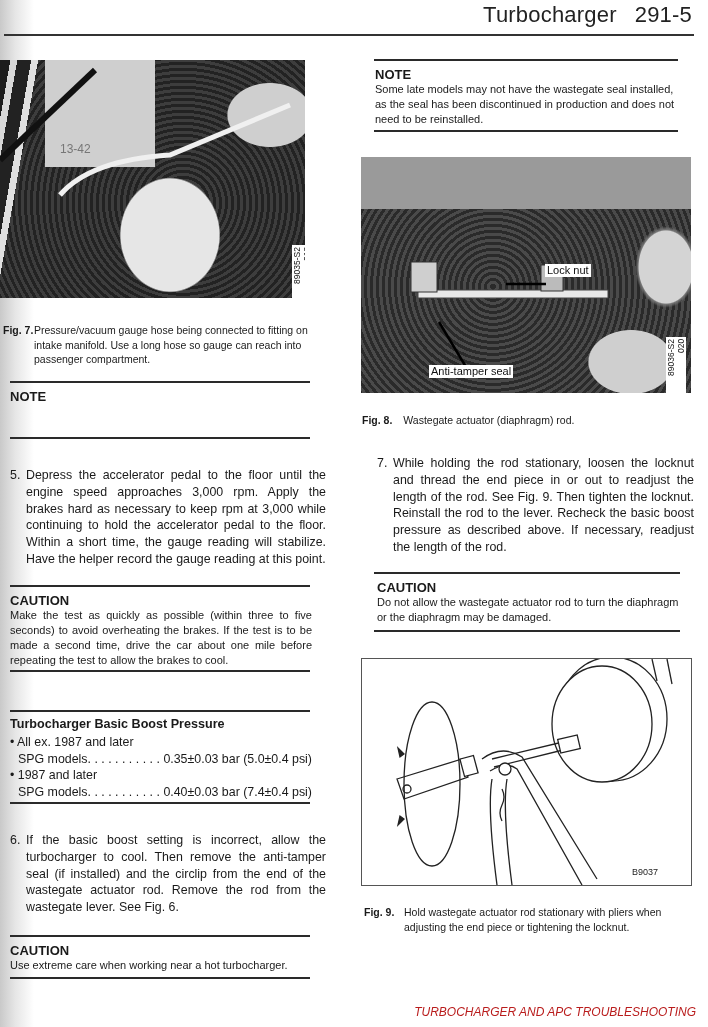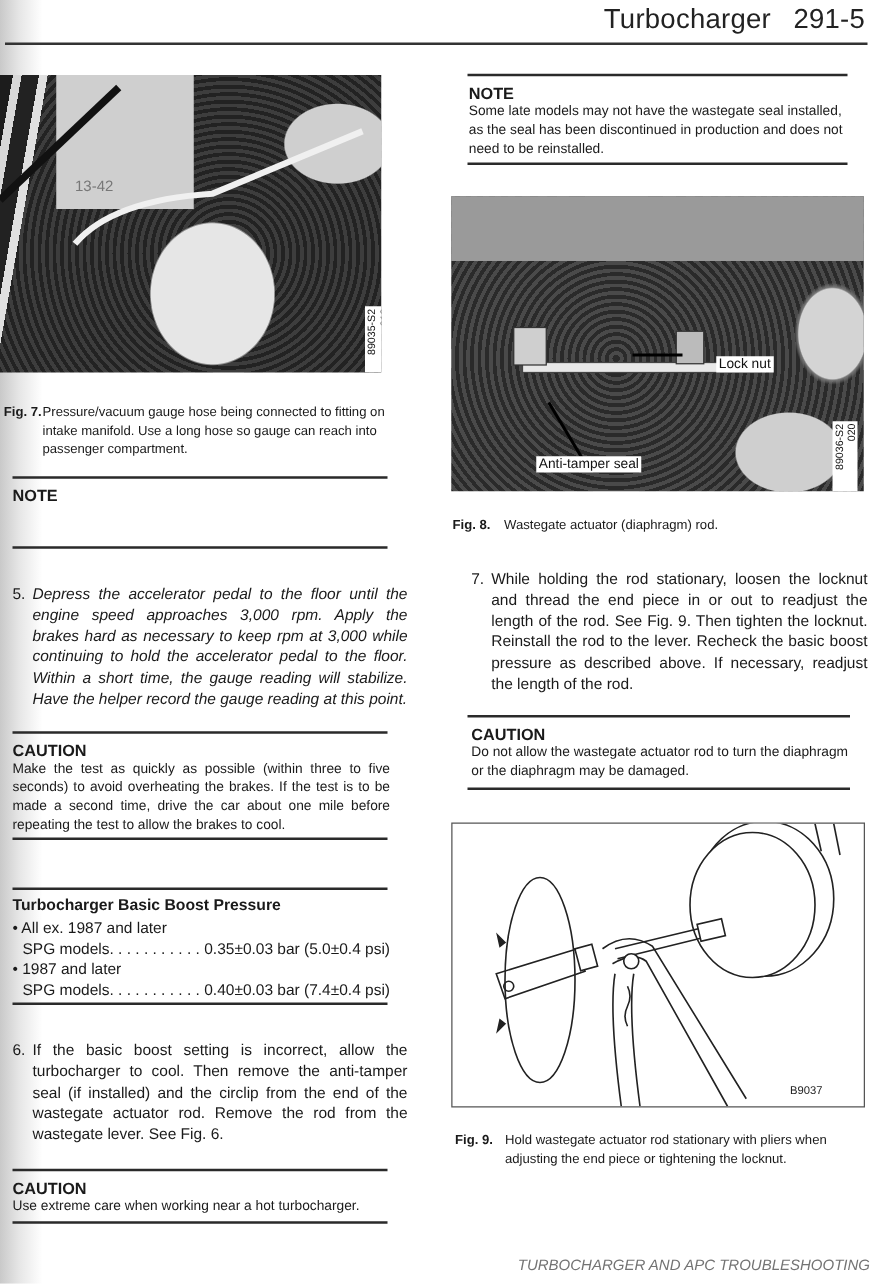--- a/index.html
+++ b/index.html
@@ -43,21 +43,21 @@
     position: absolute; background: #fff; font-size: 11px; padding: 0 2px; line-height: 13px; color: #111;
   }
   .vert-code {
     position: absolute; background: #fff; font-size: 8.5px; color: #111;
     writing-mode: vertical-rl; transform: rotate(180deg); padding: 2px 0; line-height: 10px;
   }
   .spec-row { display: flex; font-size: 12.4px; line-height: 16.5px; align-items: flex-end; }
   .spec-row .dots { flex: 1; overflow: hidden; white-space: nowrap; }
   .footer {
     position: absolute; right: 12px; top: 1005px;
-    font-size: 12px; font-style: italic; color: #737373; white-space: nowrap;
+    font-size: 12px; font-style: italic; color: #b91c1c; white-space: nowrap;
   }
 </style>
 </head>
 <body>
 
 <div class="binding-shadow"></div>
 
 <div class="header-title">
   <span>Turbocharger</span><span class="pg">291-5</span>
 </div>
@@ -84,21 +84,21 @@
 </div>
 
 <div class="rule" style="left:10px; top:381px; width:300px;"></div>
 <div class="abs" style="left:10px; top:389px; width:300px;">
   <div class="box-label">NOTE</div>
 </div>
 <div class="rule" style="left:10px; top:437px; width:300px;"></div>
 
 <div class="abs step" style="left:10px; top:467px; width:316px;">
   <span class="num">5.</span>
-  <div style="margin-left:16px;font-style:italic;">Depress the accelerator pedal to the floor until the engine speed approaches 3,000 rpm. Apply the brakes hard as necessary to keep rpm at 3,000 while continuing to hold the accelerator pedal to the floor. Within a short time, the gauge reading will stabilize. Have the helper record the gauge reading at this point.</div>
+  <div style="margin-left:16px;">Depress the accelerator pedal to the floor until the engine speed approaches 3,000 rpm. Apply the brakes hard as necessary to keep rpm at 3,000 while continuing to hold the accelerator pedal to the floor. Within a short time, the gauge reading will stabilize. Have the helper record the gauge reading at this point.</div>
 </div>
 
 <div class="rule" style="left:10px; top:585px; width:300px;"></div>
 <div class="abs" style="left:10px; top:593px; width:302px;">
   <div class="box-label">CAUTION</div>
   <div class="box-text" style="text-align:justify;">Make the test as quickly as possible (within three to five seconds) to avoid overheating the brakes. If the test is to be made a second time, drive the car about one mile before repeating the test to allow the brakes to cool.</div>
 </div>
 <div class="rule" style="left:10px; top:670px; width:300px;"></div>
 
 <div class="rule" style="left:10px; top:710px; width:300px;"></div>
@@ -152,21 +152,21 @@
        radial-gradient(ellipse 60px 45px at 270px 205px, #cfcfcf 0 70%, transparent 72%),
        linear-gradient(180deg, #9a9a9a 0 22%, transparent 22%),
        repeating-radial-gradient(circle at 40% 55%, #2a2a2a 0 3px, #4a4a4a 3px 6px);">
   <svg width="330" height="236" style="position:absolute;left:0;top:0">
     <rect x="57" y="133" width="190" height="8" fill="#e8e8e8" stroke="#444"></rect>
     <rect x="50" y="105" width="26" height="30" fill="#cfcfcf" stroke="#333"></rect>
     <rect x="180" y="108" width="22" height="26" fill="#bbb" stroke="#333"></rect>
     <line x1="145" y1="127" x2="185" y2="127" stroke="#000" stroke-width="2.5"></line>
     <line x1="78" y1="165" x2="105" y2="210" stroke="#000" stroke-width="2.5"></line>
   </svg>
-  <div class="photo-label" style="left:184px; top:128px;margin-left:28px;">Lock nut</div>
+  <div class="photo-label" style="left:184px; top:107px;">Lock nut</div>
   <div class="photo-label" style="left:68px; top:208px;">Anti-tamper seal</div>
   <div class="vert-code" style="left:305px; top:180px;">89036-S2 020</div>
 </div>
 
 <div class="abs caption" style="left:362px; top:413px; width:330px;">
   <span class="fig">Fig. 8.</span>
   <span style="margin-left:8px;">Wastegate actuator (diaphragm) rod.</span>
 </div>
 
 <div class="abs step" style="left:377px; top:455px; width:317px;">

